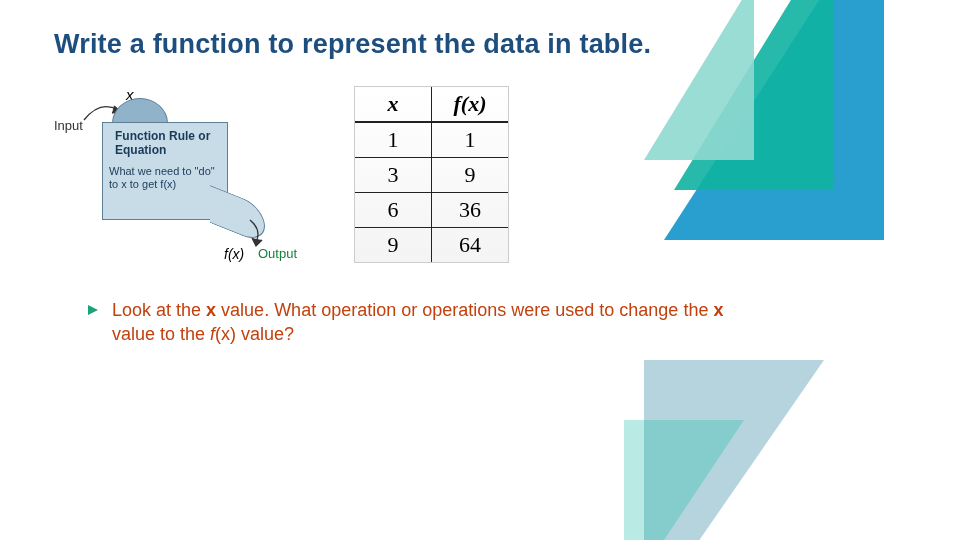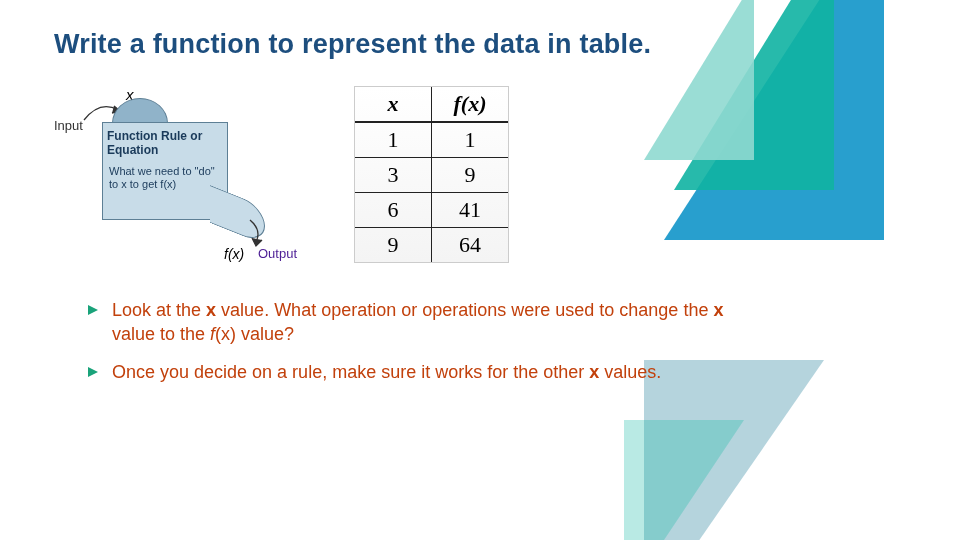--- a/index.html
+++ b/index.html
@@ -5,25 +5,25 @@
   html,body{margin:0;padding:0;width:960px;height:540px;font-family:Verdana,Geneva,sans-serif;background:#fff;overflow:hidden}
   .slide{position:relative;width:804px;height:540px;box-sizing:border-box;padding:28px 54px 0 54px}
   .title{font-size:27px;font-weight:bold;color:#1d4e7e;line-height:1.25;letter-spacing:.2px}
   .content-row{display:flex;align-items:flex-start;margin-top:24px;gap:80px}
   
   .machine{position:relative;width:220px;height:190px;font-family:Arial,Helvetica,sans-serif}
   .input-label{position:absolute;left:0;top:32px;font-size:13px;color:#333}
   .x-label{position:absolute;left:72px;top:0;font-size:15px;font-style:italic}
   .funnel{position:absolute;left:58px;top:12px;width:54px;height:26px;background:#90b3c9;border:1px solid #5d7f95;border-radius:50% 50% 10% 10%/90% 90% 10% 10%}
   .box{position:absolute;left:48px;top:36px;width:124px;height:96px;background:#c8dce8;border:1px solid #5d7f95}
-  .box-title{font-size:12px;font-weight:bold;color:#1a3a5a;padding:6px 4px 2px}
+  .box-title{font-size:12px;font-weight:bold;color:#1a3a5a;padding:6px 12px 2px}
   .box-sub{font-size:11px;color:#1a3a5a;padding:6px 6px 0;line-height:1.2}
   .spout{position:absolute;left:156px;top:110px;width:54px;height:36px;background:#c8dce8;border:1px solid #5d7f95;border-left:none;transform:skewY(22deg);border-radius:0 50% 50% 0/0 60% 60% 0}
   .fx-label{position:absolute;left:170px;top:160px;font-size:14px;font-style:italic}
-  .output-label{position:absolute;left:204px;top:160px;font-size:13px;color:#4c1d95}
+  .output-label{position:absolute;left:204px;top:160px;font-size:13px;color:#15803d}
   .arrow{position:absolute;stroke:#333;fill:none;stroke-width:1.3}
   
   .tbl-wrap{border:1px solid #ccc;background:linear-gradient(#fff,#f4f4f4)}
   table{border-collapse:collapse}
   th,td{width:76px;text-align:center;font-family:'Times New Roman',serif;font-size:22px;padding:4px 0}
   th{font-style:italic;font-weight:bold;border-bottom:2px solid #222}
   td{border-top:1px solid #222}
   th+th,td+td{border-left:1px solid #222}
   
   ul.bul{list-style:none;padding:0;margin:22px 0 0 34px;color:#c2410c}
@@ -87,34 +87,31 @@
         <tr>
               <td>1</td>
               <td>1</td>
             </tr>
         <tr>
               <td>3</td>
               <td>9</td>
             </tr>
         <tr>
               <td>6</td>
-              <td>41</td>
+              <td>36</td>
             </tr>
         <tr>
               <td>9</td>
               <td>64</td>
             </tr>
       </tbody>
         </table>
     </div>
 
   </div>
 
   <ul class="bul">
     <li>
       <span>Look at the </span><span class="b">x</span><span> value.  What operation or operations were used to change the </span><span class="b">x</span><span> value to the </span><span class="i">f</span><span>(x) value?</span>
     </li>
-    <li>
-      <span>Once you decide on a rule, make sure it works for the other </span><span class="b">x</span><span> values.</span>
-    </li>
   </ul>
 
 </div>
 
 </body></html>

